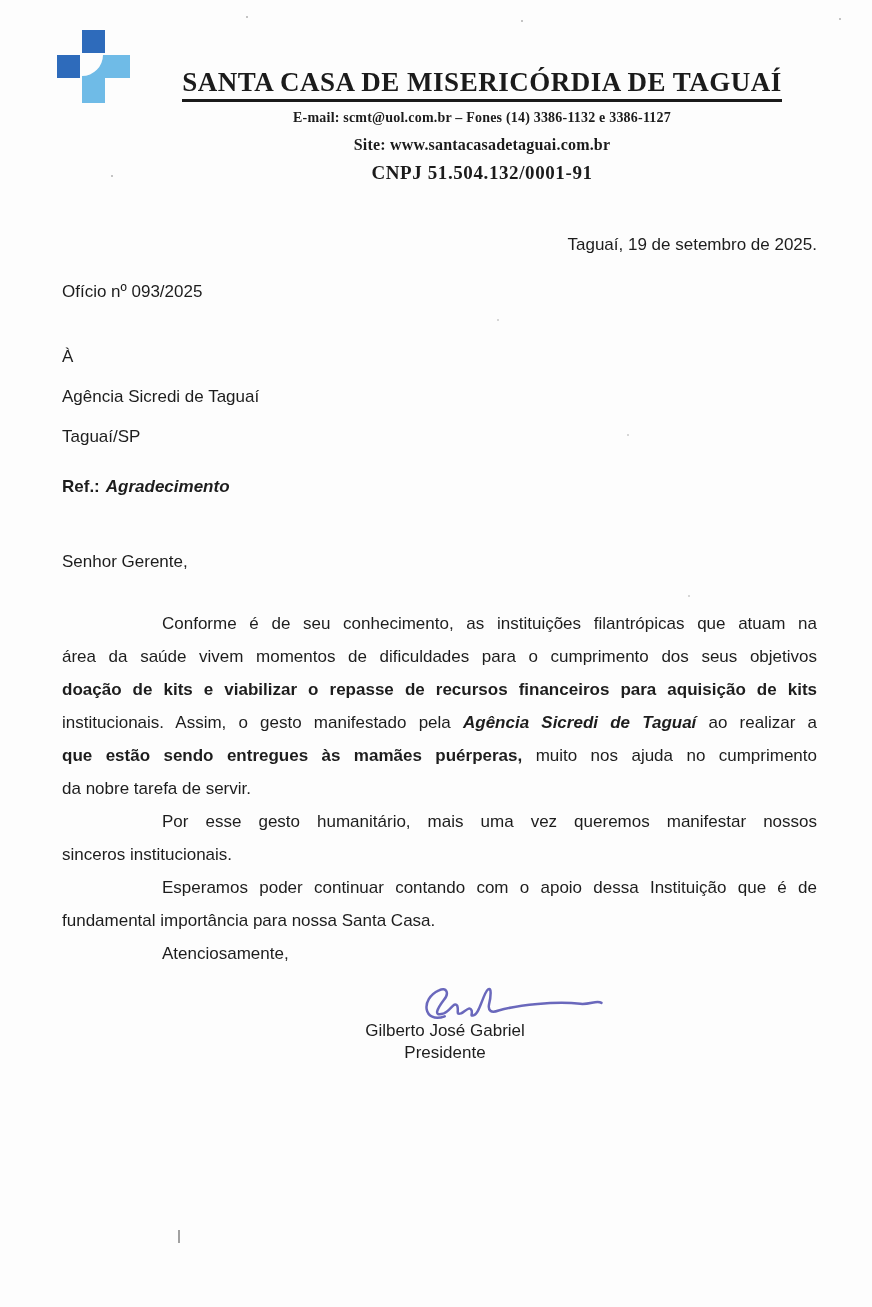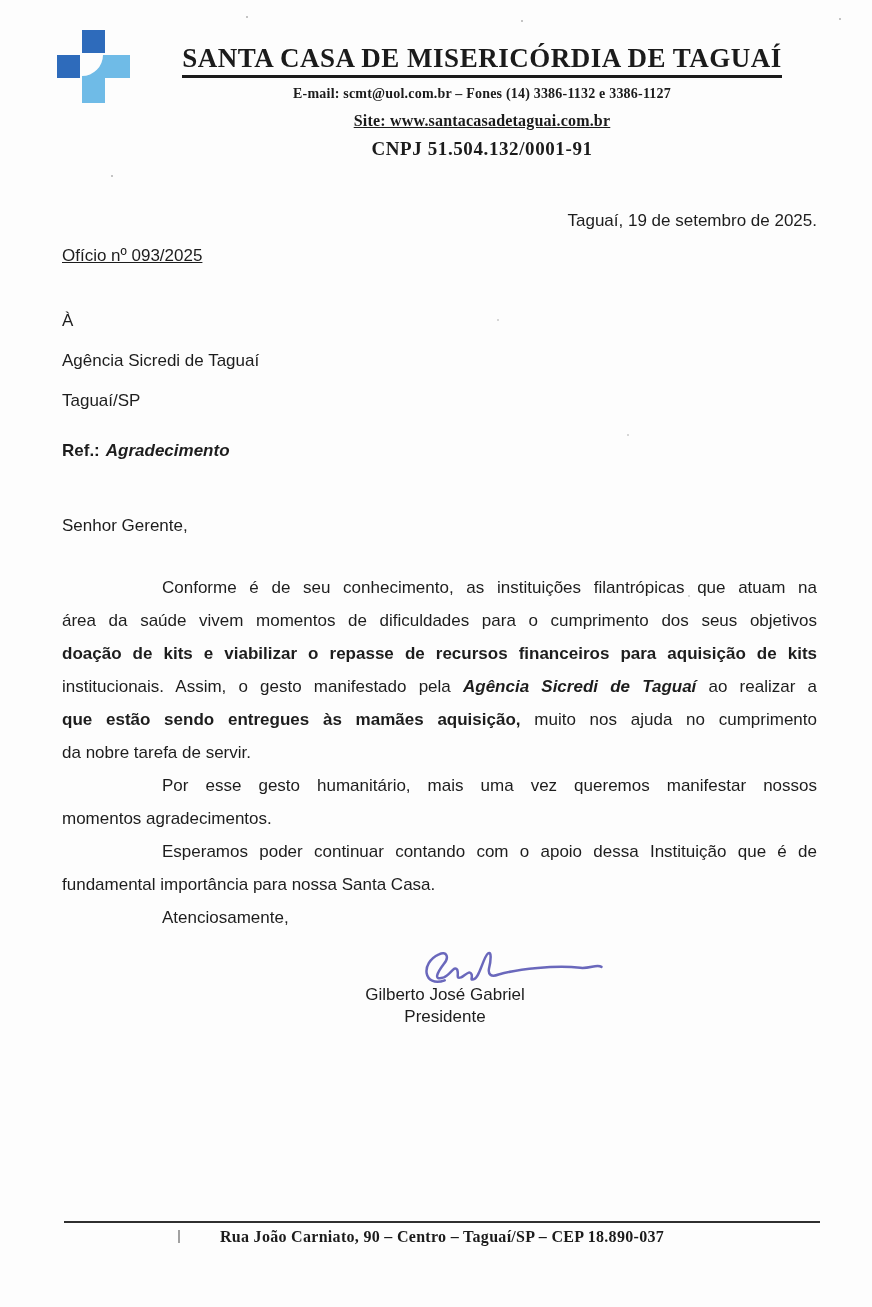--- a/index.html
+++ b/index.html
@@ -19,29 +19,30 @@
     margin-left:132px; margin-right:40px;
     text-align:center;
     font-family:"Liberation Serif", serif;
     font-weight:bold; color:#1b1b1b;
   }
   .org-name {
     display:inline-block;
     font-size:27px; line-height:32px; letter-spacing:.5px;
     border-bottom:3px solid #1b1b1b; padding-bottom:1px;
     white-space:nowrap;
+    margin-top:24px;
   }
   .head-line1 { margin-top:7px; font-size:14px; line-height:18px; letter-spacing:.2px; }
-  .head-line2 { margin-top:9px; font-size:16px; line-height:18px; letter-spacing:.2px;text-decoration:underline; }
+  .head-line2 { margin-top:9px; font-size:16px; line-height:18px; letter-spacing:.2px; }
   .head-cnpj  { margin-top:8px; font-size:19px; line-height:22px; letter-spacing:.6px; }
 
   
   .content { margin:0 55px 0 62px; font-size:17px; }
   .date-line { margin-top:50px; text-align:right; line-height:22px; }
-  .oficio { margin-top:13px; line-height:22px;text-decoration:underline; }
+  .oficio { margin-top:25px; line-height:22px; }
   .addressee { margin-top:34px; }
   .addressee .addr-line { line-height:40px; }
   .ref-line { margin-top:10px; line-height:40px; font-weight:bold; }
   .ref-subject { font-style:italic; margin-left:6px; }
   .salutation { margin-top:44px; line-height:22px; }
 
   .letter-paragraphs { margin-top:34px; }
   .para .line { line-height:33px; }
   .just { text-align:justify; text-justify:inter-word; text-align-last:justify; }
   .ind  { text-indent:100px; }
@@ -115,26 +116,26 @@
     </div>
 
     <div class="salutation">Senhor Gerente,</div>
 
     <div class="letter-paragraphs">
         <div class="para">
           <div class="line just ind"><span>Conforme é de seu conhecimento, as instituições filantrópicas que atuam na</span></div>
           <div class="line just"><span>área da saúde vivem momentos de dificuldades para o cumprimento dos seus objetivos</span></div>
           <div class="line just"><span class="b">doação de kits e viabilizar o repasse de recursos financeiros para aquisição de kits</span></div>
           <div class="line just"><span>institucionais. Assim, o gesto manifestado pela </span><span class="b i">Agência Sicredi de Taguaí</span><span> ao realizar a</span></div>
-          <div class="line just"><span class="b">que estão sendo entregues às mamães aquisição,</span><span> muito nos ajuda no cumprimento</span></div>
+          <div class="line just"><span class="b">que estão sendo entregues às mamães puérperas,</span><span> muito nos ajuda no cumprimento</span></div>
           <div class="line"><span>da nobre tarefa de servir.</span></div>
         </div>
         <div class="para">
           <div class="line just ind"><span>Por esse gesto humanitário, mais uma vez queremos manifestar nossos</span></div>
-          <div class="line"><span>momentos agradecimentos.</span></div>
+          <div class="line"><span>sinceros institucionais.</span></div>
         </div>
         <div class="para">
           <div class="line just ind"><span>Esperamos poder continuar contando com o apoio dessa Instituição que é de</span></div>
           <div class="line"><span>fundamental importância para nossa Santa Casa.</span></div>
         </div>
       </div>
 
     <div class="closing">Atenciosamente,</div>
 
     <div class="signature-block">
@@ -152,17 +153,14 @@
                  C 79 38, 82 41, 90 38
                  C 110 32, 150 28, 175 31
                  C 185 32, 192 27, 197 30" fill="none" stroke-width="2.6" stroke-linecap="round" stroke-linejoin="round" opacity="0.9" stroke="#5a58b5"></path>
       </svg>
       <div class="sig-name">Gilberto José Gabriel</div>
       <div class="sig-title">Presidente</div>
     </div>
 
   </main>
 
-  <footer class="footer">
-    <div class="footer-text">Rua João Carniato, 90 – Centro – Taguaí/SP – CEP 18.890-037</div>
-  </footer>
 
 </div>
 
 </body></html>

